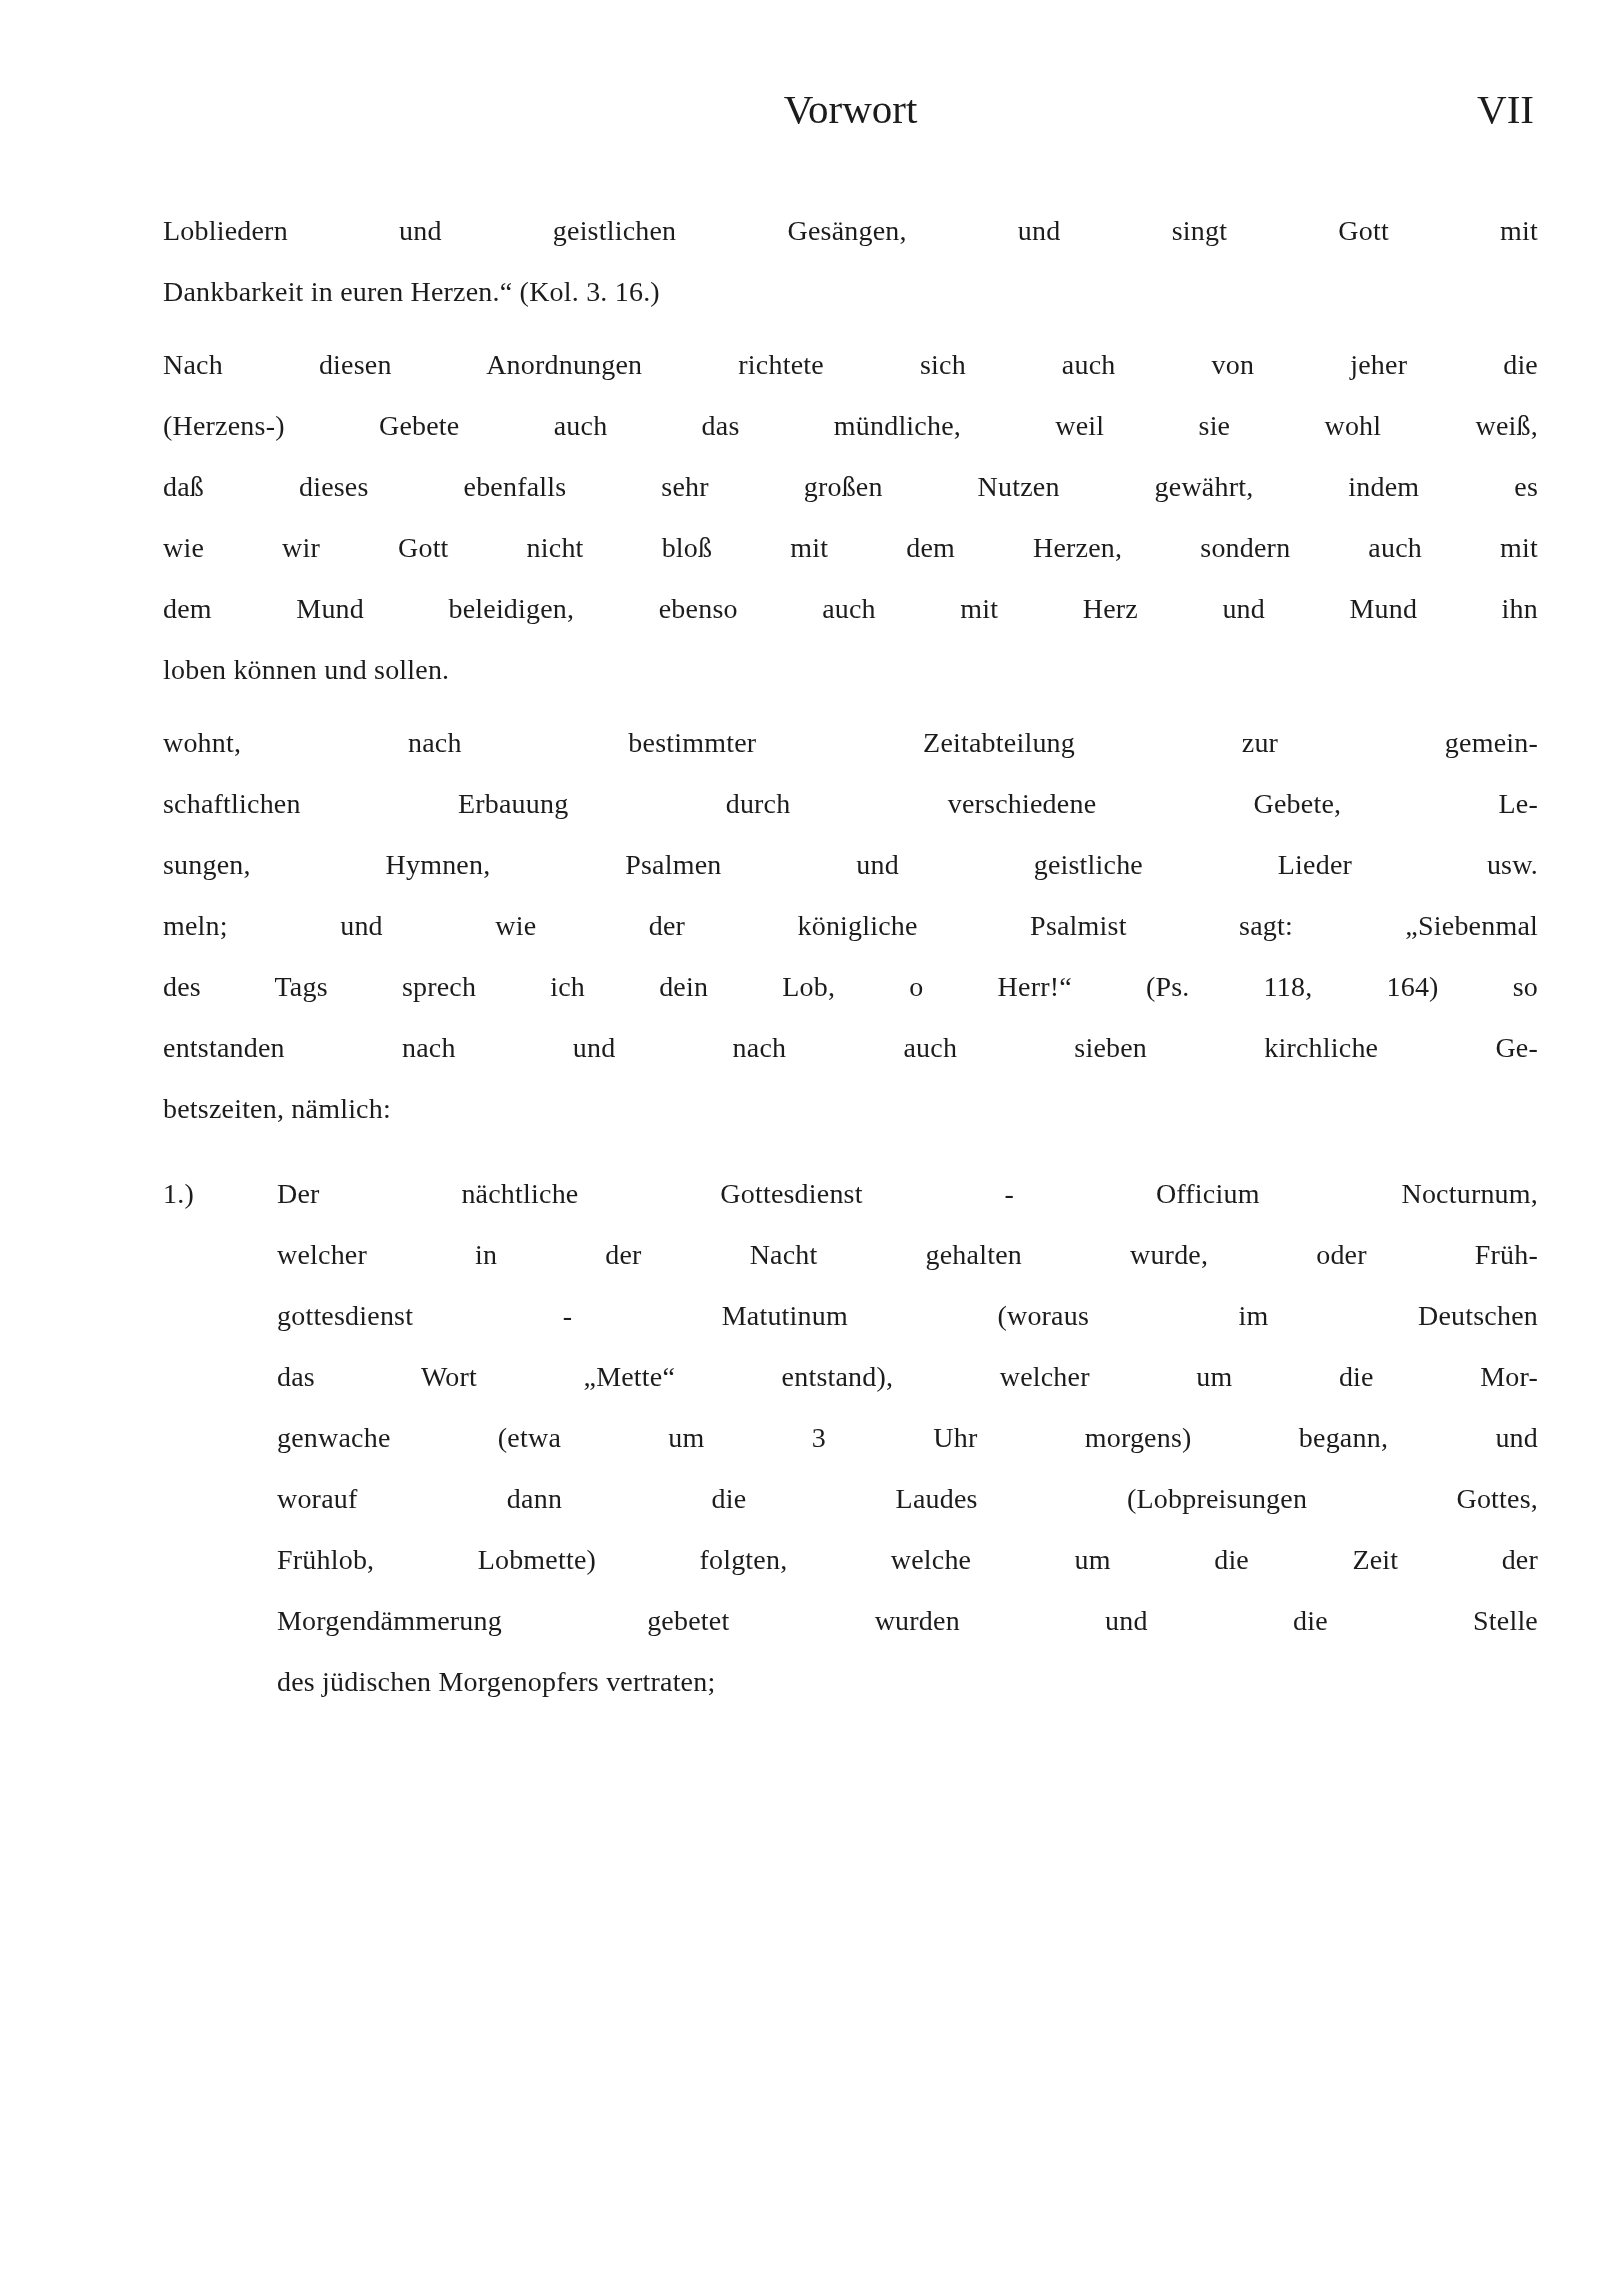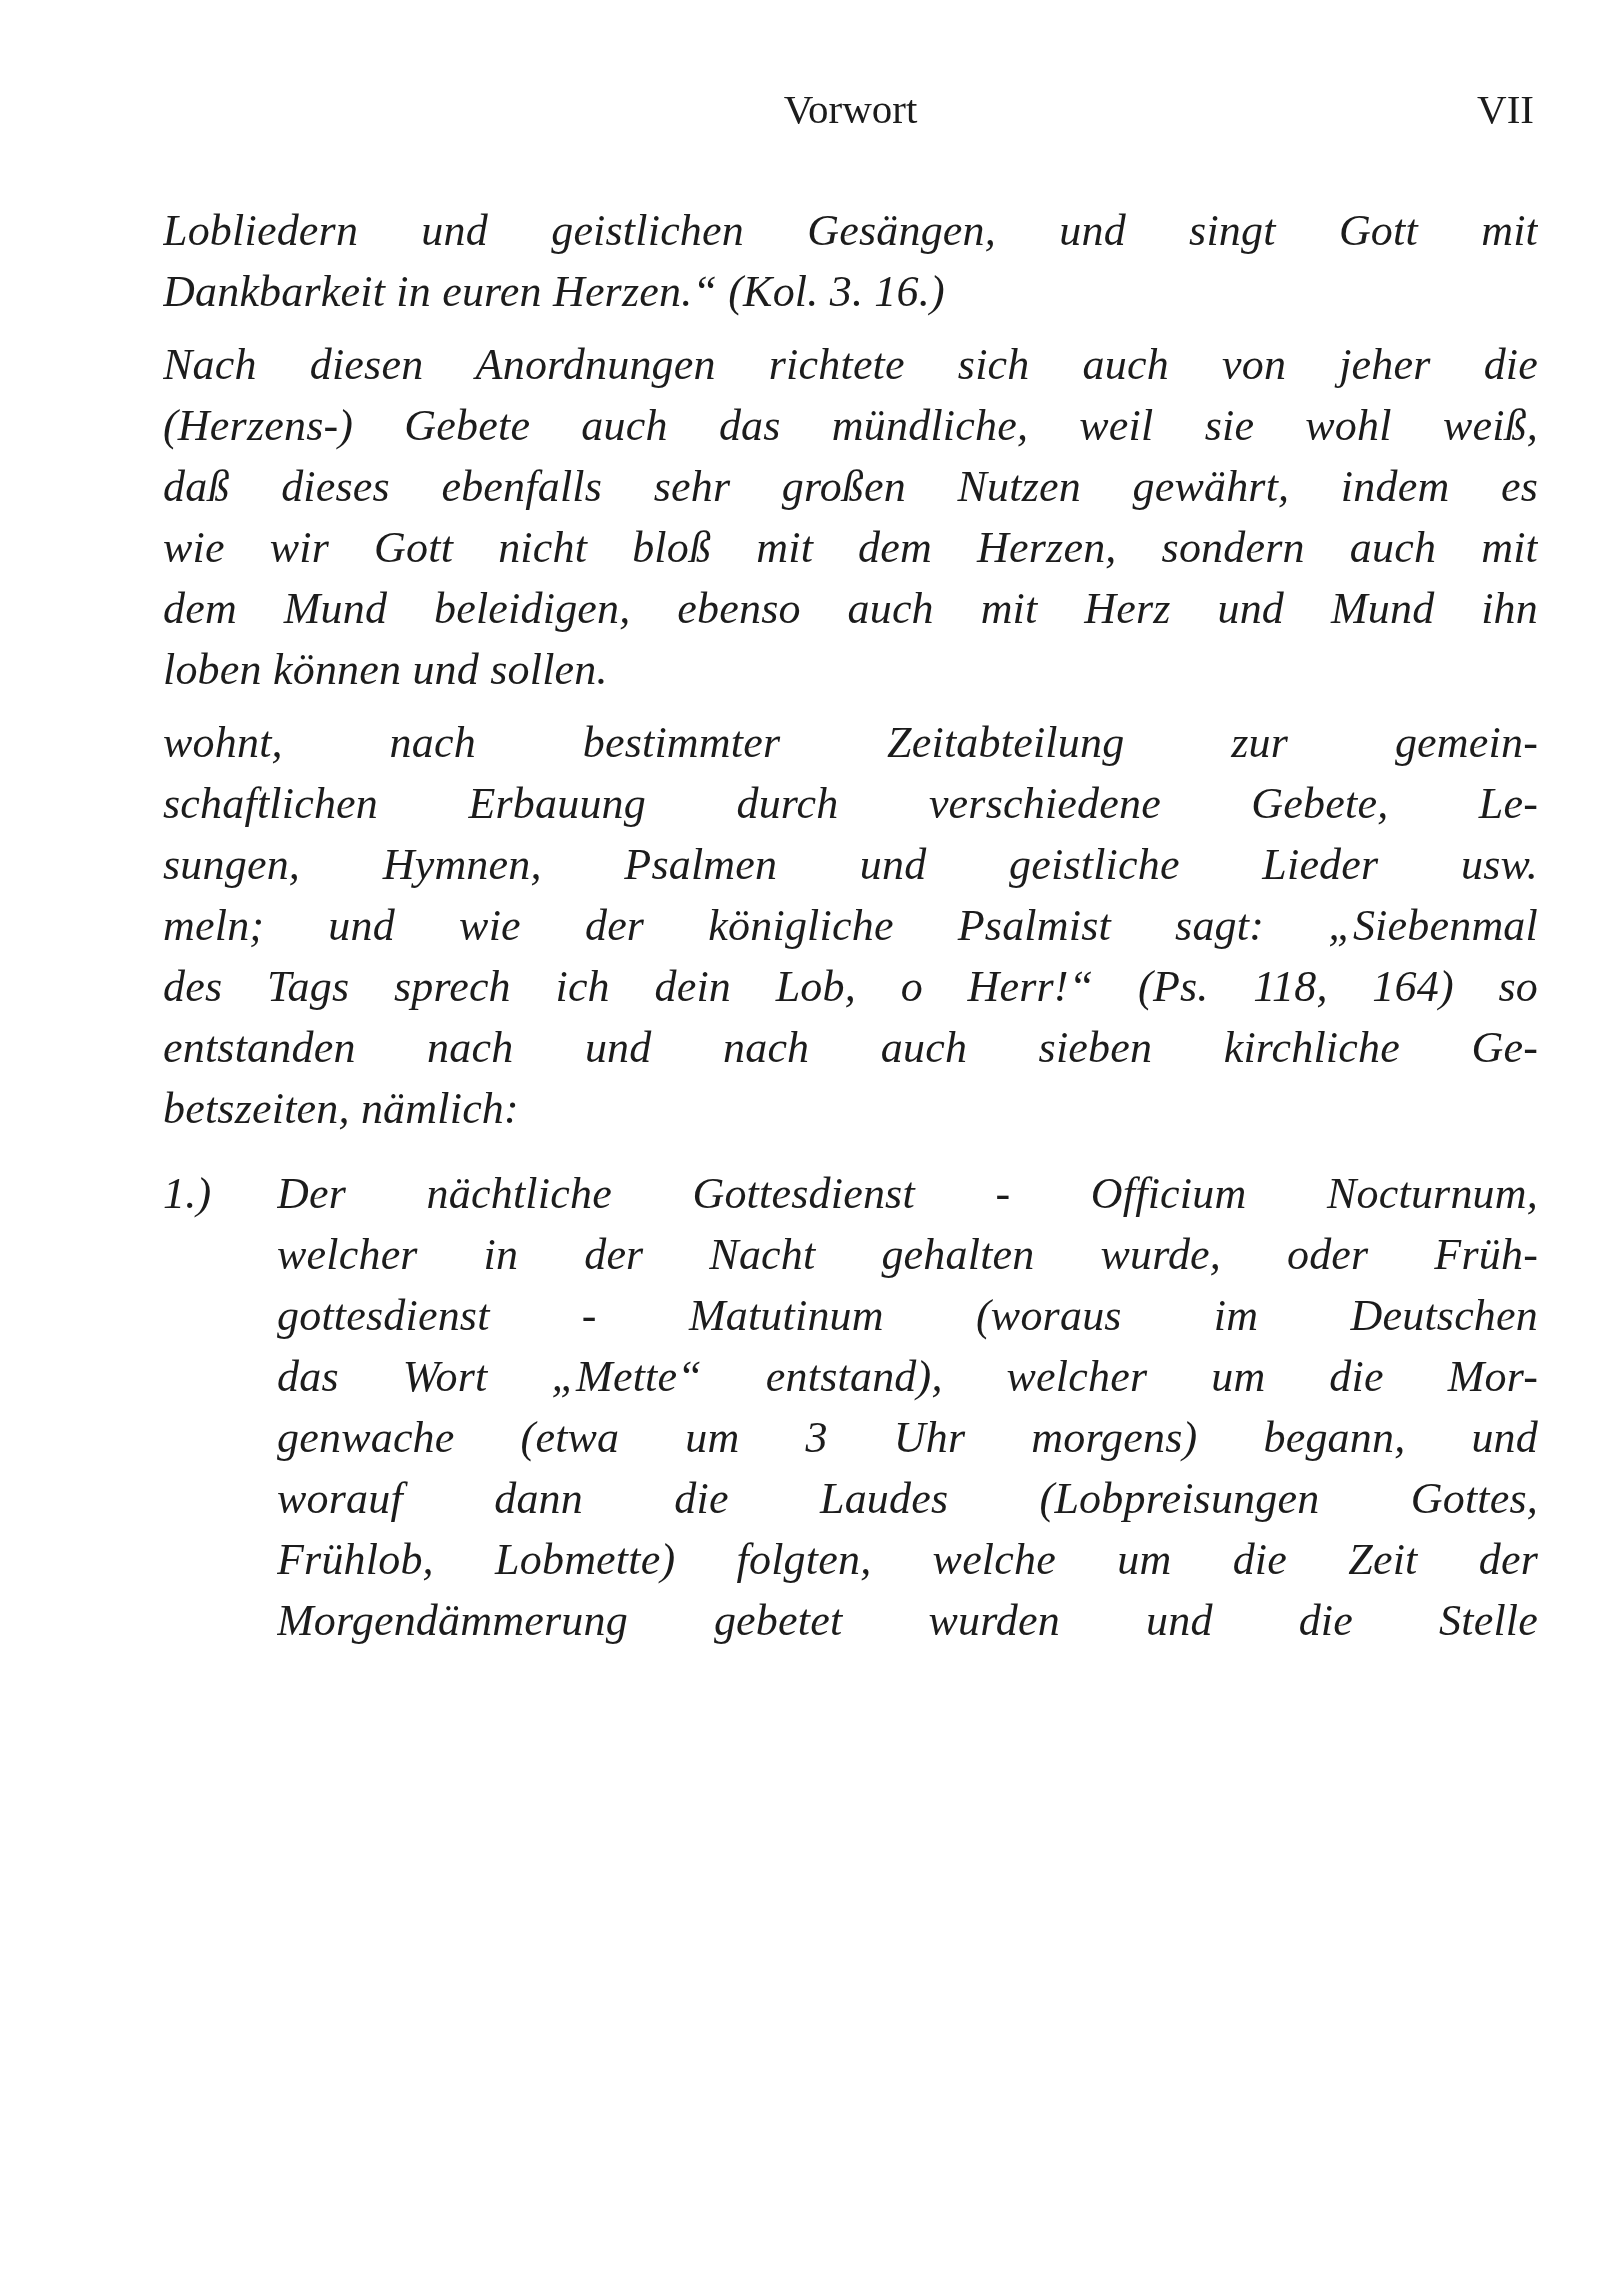--- a/index.html
+++ b/index.html
@@ -29,24 +29,23 @@
     text-align: center;
   }
   .running-head .pagenum {
     position: absolute;
     right: 4px;
     top: 0;
     text-align: right;
   }
   .body-text {
     margin-top: 65px;
-    font-size: 44px;
+    font-size: 28px;
     line-height: 61px;
     letter-spacing: 0.2px;
-    font-style: italic;
   }
   .para {
     margin: 0 0 12px 0;
   }
   .ln {
     text-align: justify;
     text-align-last: justify;
     white-space: normal;
     overflow: hidden;
     height: 61px;
@@ -108,18 +107,19 @@
       <div class="list-marker">1.)</div>
       <div class="list-body">
         <div class="ln">Der nächtliche Gottesdienst - Officium Nocturnum,</div>
         <div class="ln">welcher in der Nacht gehalten wurde, oder Früh-</div>
         <div class="ln">gottesdienst - Matutinum (woraus im Deutschen</div>
         <div class="ln">das Wort „Mette“ entstand), welcher um die Mor-</div>
         <div class="ln">genwache (etwa um 3 Uhr morgens) begann, und</div>
         <div class="ln">worauf dann die Laudes (Lobpreisungen Gottes,</div>
         <div class="ln">Frühlob, Lobmette) folgten, welche um die Zeit der</div>
         <div class="ln">Morgendämmerung gebetet wurden und die Stelle</div>
+        <div class="ln end">des jüdischen Morgenopfers vertraten;</div>
       </div>
     </div>
 
   </div>
 </div>
 
 
 </body></html>

